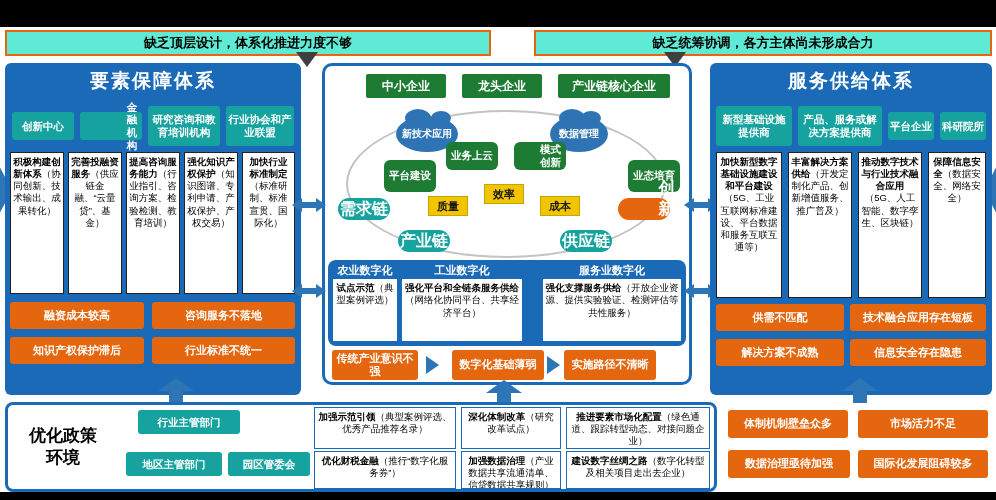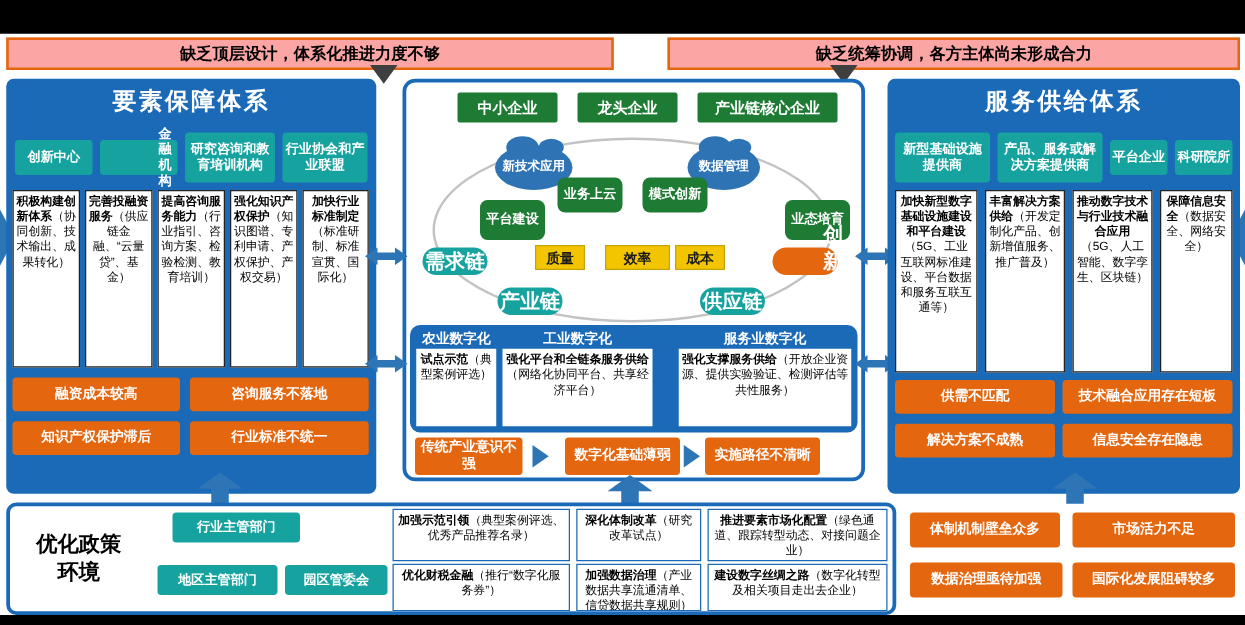--- a/index.html
+++ b/index.html
@@ -10,21 +10,21 @@
     --yellow:#F2C500;
     --arrow:#2E75B6;
     --cloud:#2E74B5;
   }
   html,body{margin:0;padding:0;background:#fff;}
   .stage{position:relative;width:996px;height:500px;background:#fff;overflow:hidden;
          font-family:"Liberation Sans",sans-serif;}
   .abs{position:absolute;box-sizing:border-box;}
   .flex{display:flex;align-items:center;justify-content:center;text-align:center;}
   .bar{background:#000;}
-  .banner{background:#fca5a5;border:2px solid var(--orange);font-weight:bold;font-size:13px;color:#000;}
+  .banner{background:#5eead4;border:2px solid var(--orange);font-weight:bold;font-size:13px;color:#000;}
   .panel{background:var(--blue);border-radius:6px;}
   .panel-title{color:#fff;font-weight:bold;font-size:19px;letter-spacing:2px;}
   .teal-box{background:var(--teal);color:#fff;font-weight:bold;font-size:10.5px;line-height:1.2;border-radius:3px;padding:1px 2px;}
   .white-box{background:#fff;border:1px solid #222;color:#000;font-size:9.5px;line-height:1.28;
              padding:3px 2px;text-align:center;overflow:hidden;}
   .white-box .t{font-weight:bold;}
   .white-box.blue-border{border:1px solid var(--blue);}
   .orange-box{background:var(--orange);color:#fff;font-weight:bold;font-size:11px;line-height:1.2;border-radius:3px;padding:1px 2px;}
   .green-box{background:var(--green);color:#fff;font-weight:bold;font-size:12px;border-radius:2px;}
   .green-sm{background:var(--green);color:#fff;font-weight:bold;font-size:10.5px;border-radius:6px;line-height:1.25;}
@@ -110,25 +110,25 @@
 
   <div class="abs flex cloud" style="left:396px;top:116px;width:62px;height:36px;">
     <span>新技术应用</span>
   </div>
   <div class="abs flex cloud" style="left:550px;top:116px;width:58px;height:36px;">
     <span>数据管理</span>
   </div>
 
   <div class="abs flex green-sm" style="left:384px;top:160px;width:52px;height:32px;">平台建设</div>
   <div class="abs flex green-sm" style="left:446px;top:142px;width:52px;height:28px;">业务上云</div>
-  <div class="abs flex green-sm" style="left:514px;top:142px;width:52px;height:28px;">模式创新</div>
+  <div class="abs flex green-sm" style="left:514px;top:142px;width:52px;height:28px;padding-left:21px;">模式创新</div>
   <div class="abs flex green-sm" style="left:580px;top:160px;width:52px;height:32px;margin-left:48px;">业态培育</div>
 
   <div class="abs flex yellow-box" style="left:428px;top:196px;width:40px;height:20px;">质量</div>
-  <div class="abs flex yellow-box" style="left:484px;top:196px;width:52px;height:20px;">效率</div>
+  <div class="abs flex yellow-box" style="left:484px;top:184px;width:40px;height:20px;">效率</div>
   <div class="abs flex yellow-box" style="left:540px;top:196px;width:40px;height:20px;">成本</div>
 
   <div class="abs flex chain" style="left:338px;top:198px;width:52px;height:22px;">需求链</div>
   <div class="abs flex chain" style="left:398px;top:230px;width:52px;height:22px;">产业链</div>
   <div class="abs flex chain" style="left:560px;top:230px;width:52px;height:22px;">供应链</div>
   <div class="abs flex chain hl" style="left:618px;top:198px;width:52px;height:22px;">创新链</div>
 
   <div class="abs sector-wrap" style="left:328px;top:260px;width:358px;height:86px;"></div>
   <div class="abs flex sector-label" style="left:333px;top:263px;width:64px;height:14px;">农业数字化</div>
   <div class="abs flex sector-label" style="left:402px;top:263px;width:120px;height:14px;">工业数字化</div>

